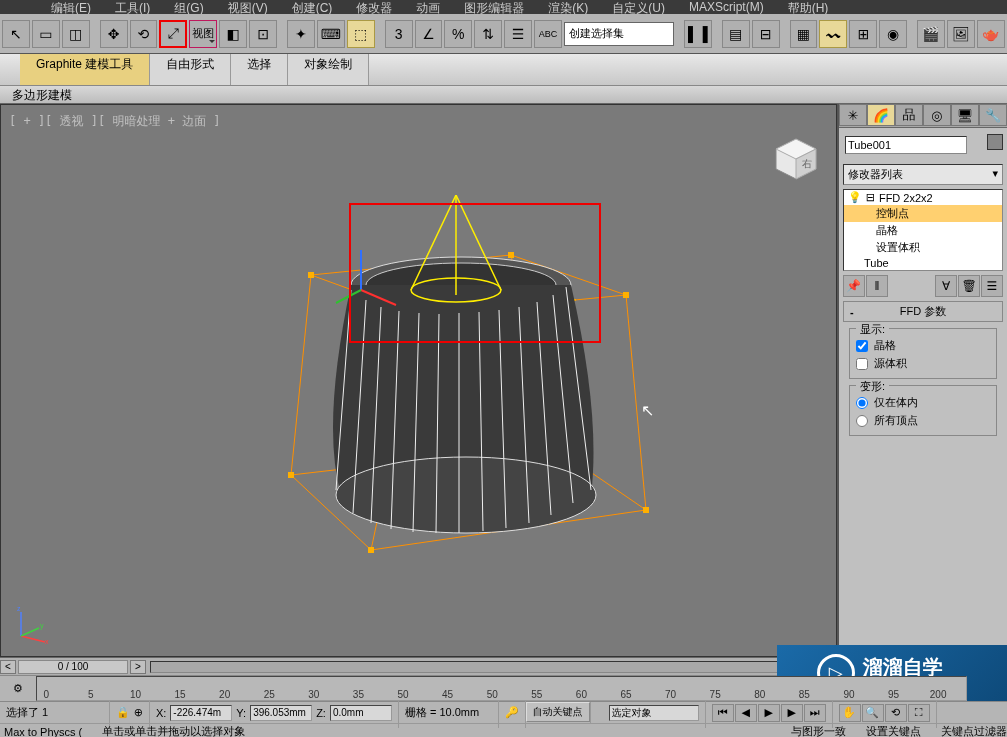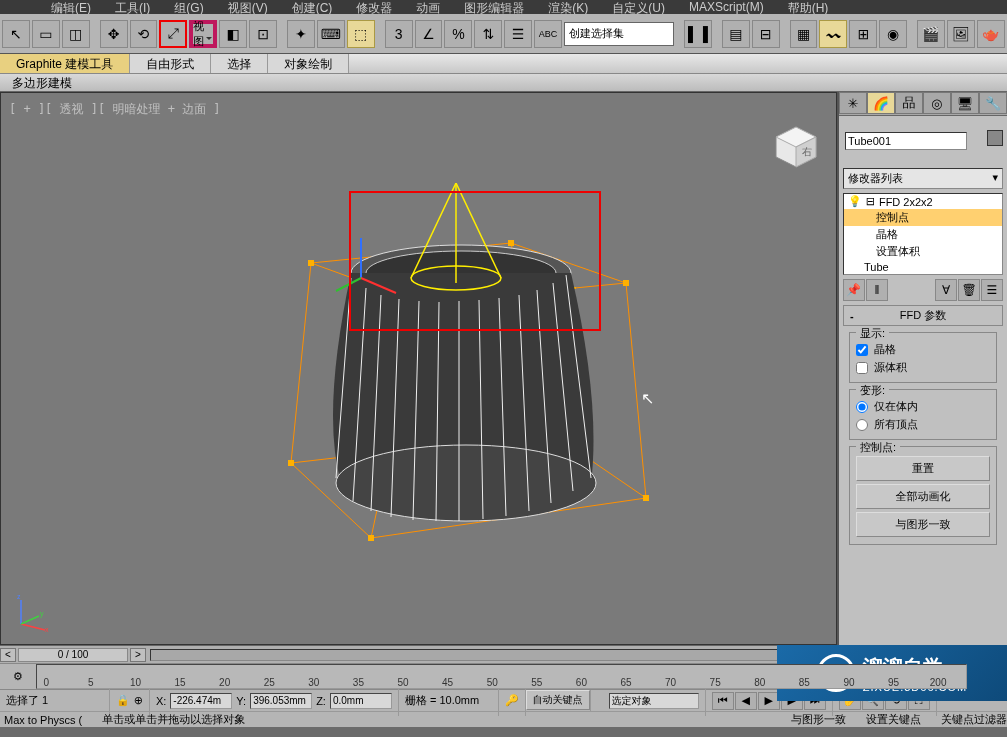--- a/index.html
+++ b/index.html
@@ -8,26 +8,26 @@
 
 .menubar { background: #3a3a3a; height: 14px; display: flex; padding-left: 45px; gap: 12px; color: #ccc; font-size: 12px; align-items: flex-start; overflow: hidden; }
 .menubar span { padding: 0 6px; cursor: default; white-space: nowrap; }
 
 
 .main-toolbar { background: #b5b5b5; height: 40px; border-bottom: 1px solid #555; display: flex; align-items: center; padding: 2px; gap: 2px; }
 .tb-btn { width: 28px; height: 28px; background: #b0b0b0; border: 1px solid #888; display: flex; align-items: center; justify-content: center; cursor: pointer; font-size: 14px; }
 .tb-btn.active { background: #e8d898; border: 1px solid #aa9944; }
 .tb-btn.hl { border: 2px solid #e00; }
 .tb-sep { width: 6px; }
-.tb-dd { width: 28px; height: 28px; background: #b0b0b0; border: 4px solid #be185d; display: flex; align-items: center; justify-content: center; position: relative; }
+.tb-dd { width: 28px; height: 28px; background: #b0b0b0; border: 1px solid #be185d; display: flex; align-items: center; justify-content: center; position: relative; }
 .tb-dd::after { content: ""; position: absolute; right: 1px; bottom: 1px; border: 3px solid transparent; border-top-color: #333; }
 .sel-set { width: 110px; height: 24px; background: #fff; border: 1px solid #666; font-size: 11px; padding: 0 4px; }
 
 
-.ribbon { background: linear-gradient(#e8e8e8, #c8c8c8); height: 20px; display: flex; border-bottom: 1px solid #888; }
+.ribbon { background: linear-gradient(#e8e8e8, #c8c8c8); height: 32px; display: flex; border-bottom: 1px solid #888; padding-left: 20px; }
 .ribbon-tab { padding: 2px 16px; background: #d8d8d8; border-right: 1px solid #999; font-size: 12px; }
 .ribbon-tab.active { background: #e8d080; }
 .subribbon { background: linear-gradient(#d8d8d8, #bcbcbc); height: 18px; display: flex; padding-left: 6px; font-size: 12px; border-bottom: 1px solid #666; }
 .subribbon span { padding: 1px 6px; }
 
 
 .content { display: flex; height: 553px; }
 .viewport { flex: 1; background: #7a7a7a; position: relative; border: 1px solid #333; }
 .viewport-label { position: absolute; top: 8px; left: 8px; color: #c0c0c0; font-size: 12px; font-family: Consolas, monospace; }
 .viewcube { position: absolute; top: 30px; right: 16px; width: 48px; height: 48px; }
@@ -38,21 +38,21 @@
 .scene { position: absolute; left: 280px; top: 90px; width: 380px; height: 380px; }
 .red-box { position: absolute; border: 2px solid #e00; }
 
 
 .cmd-panel { width: 170px; background: #c0c0c0; border-left: 2px solid #555; display: flex; flex-direction: column; }
 .cmd-tabs { height: 24px; background: #a8a8a8; display: flex; border-bottom: 1px solid #666; }
 .cmd-tab { width: 28px; height: 22px; border: 1px solid #777; display: flex; align-items: center; justify-content: center; font-size: 13px; }
 .cmd-tab.active { background: #e8d898; }
 .obj-name { margin: 2px; padding: 2px; background: #fff; border: 1px inset #888; height: 18px; font-size: 11px; display: flex; align-items: center; }
 .color-sw { width: 16px; height: 16px; background: #888; border: 1px solid #333; margin-left: auto; }
-.obj-name-row { display: flex; margin: 14px 4px; gap: 18px; }
+.obj-name-row { display: flex; margin: 6px 4px; gap: 18px; }
 .mod-list-label { background: #e5e5e5; border: 1px inset #888; margin: 2px 4px; padding: 2px 4px; font-size: 11px; display: flex; justify-content: space-between; }
 .mod-stack { background: #fff; border: 1px inset #888; margin: 2px 4px; height: 82px; font-size: 11px; }
 .mod-item { display: flex; align-items: center; padding: 1px 4px; gap: 4px; }
 .mod-item.sel { background: #ffd070; }
 .mod-sub { padding-left: 32px; }
 .mod-btns { display: flex; margin: 2px 4px; gap: 8px; justify-content: space-between; }
 .mod-btns .tb-btn { width: 22px; height: 22px; font-size: 12px; }
 
 .rollup-hdr { background: #c0c0c0; border: 1px solid #888; margin: 2px 4px; padding: 2px; display: flex; align-items: center; justify-content: center; font-size: 11px; position: relative; }
 .rollup-hdr::before { content: "-"; position: absolute; left: 6px; font-weight: bold; }
@@ -313,26 +313,20 @@
         <div class="grp-title">变形:</div>
         <label class="rad">
             <input type="radio" name="def" checked="" style="">
             <span>仅在体内</span>
           </label>
         <label class="rad">
             <input type="radio" name="def" style="">
             <span>所有顶点</span>
           </label>
       </div>
-      <div class="grp">
-        <div class="grp-title">控制点:</div>
-        <button class="pbtn">重置</button>
-        <button class="pbtn">全部动画化</button>
-        <button class="pbtn">与图形一致</button>
-      </div>
     </div>
   </div>
 </div>
 
 <div class="watermark">
   <div class="wm-logo">▷</div>
   <div>
     <div style="font-size:20px;font-weight:bold">溜溜自学</div>
     <div style="font-size:11px;letter-spacing:1px">ZIXUE.3D66.COM</div>
   </div>

